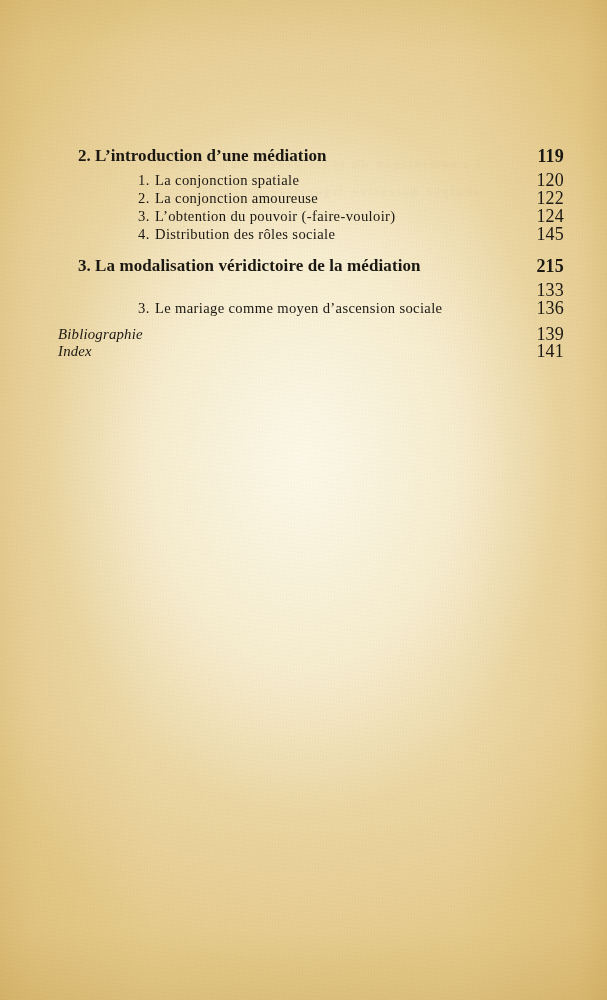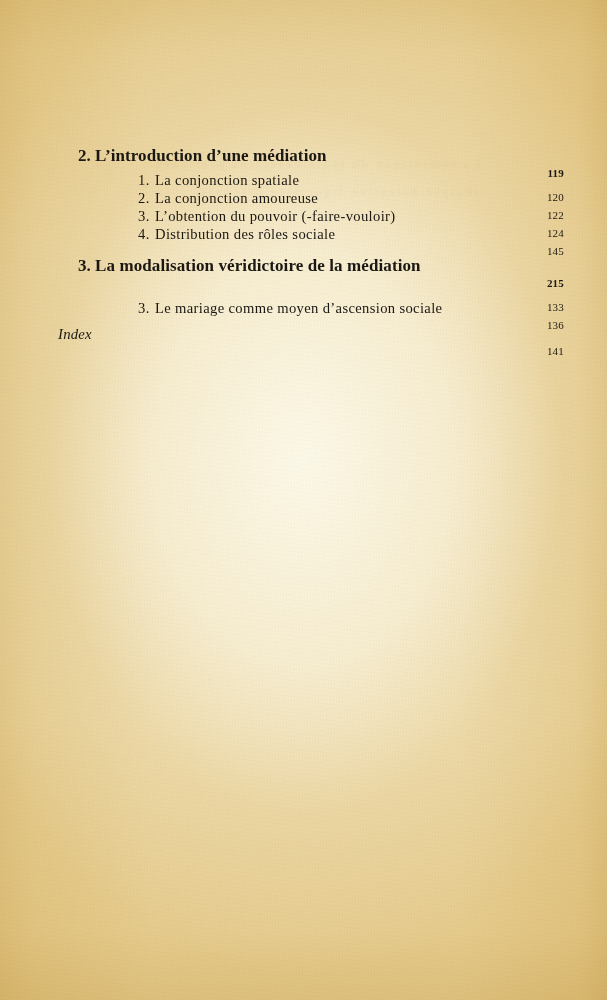--- a/index.html
+++ b/index.html
@@ -94,23 +94,22 @@
   .row .label {
     position: absolute;
     top: 0;
   }
 
   .row .page {
     position: absolute;
     top: 0;
     right: 43px;
     text-align: right;
-    font-size: 11px;
+    font-size: 18px;
     letter-spacing: 0.2px;
-    margin-top: 17px;
   }
 
   
   .row.part {
     height: 22px;
     line-height: 22px;
   }
   .row.part .label {
     left: 78px;
     font-weight: bold;
@@ -209,20 +208,24 @@
     </div>
 
 
     <div class="row entry">
       <span class="label"><span class="num">3.</span><span>Le mariage comme moyen d’ascension sociale</span></span>
       <span class="page">136</span>
     </div>
 
     <div class="gap-md"></div>
 
+    <div class="row back">
+      <span class="label">Bibliographie</span>
+      <span class="page">139</span>
+    </div>
 
     <div class="row back">
       <span class="label">Index</span>
       <span class="page">141</span>
     </div>
 
   </div>
 </div>
 
 </body></html>

